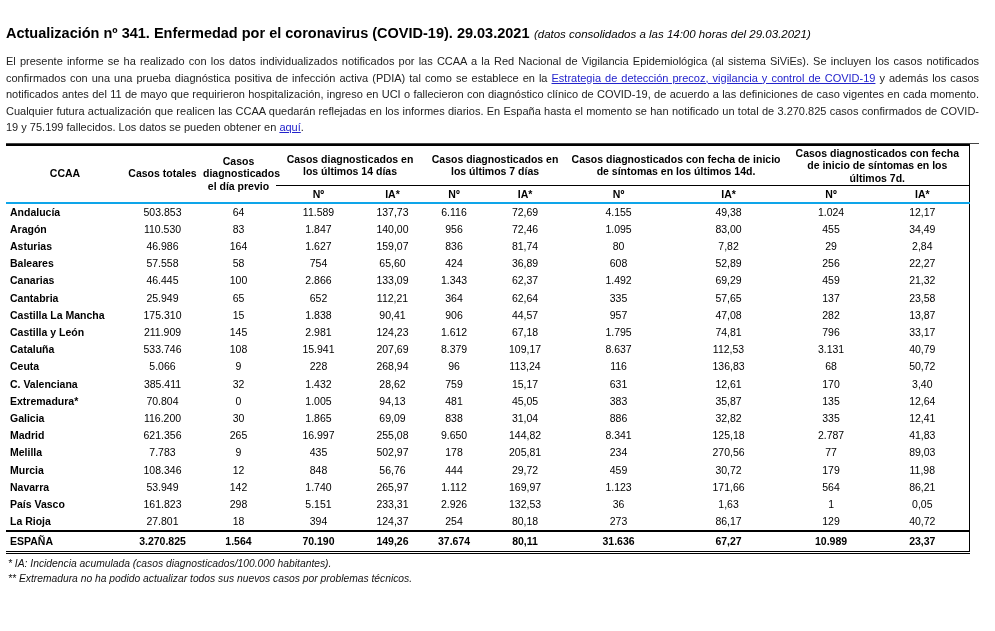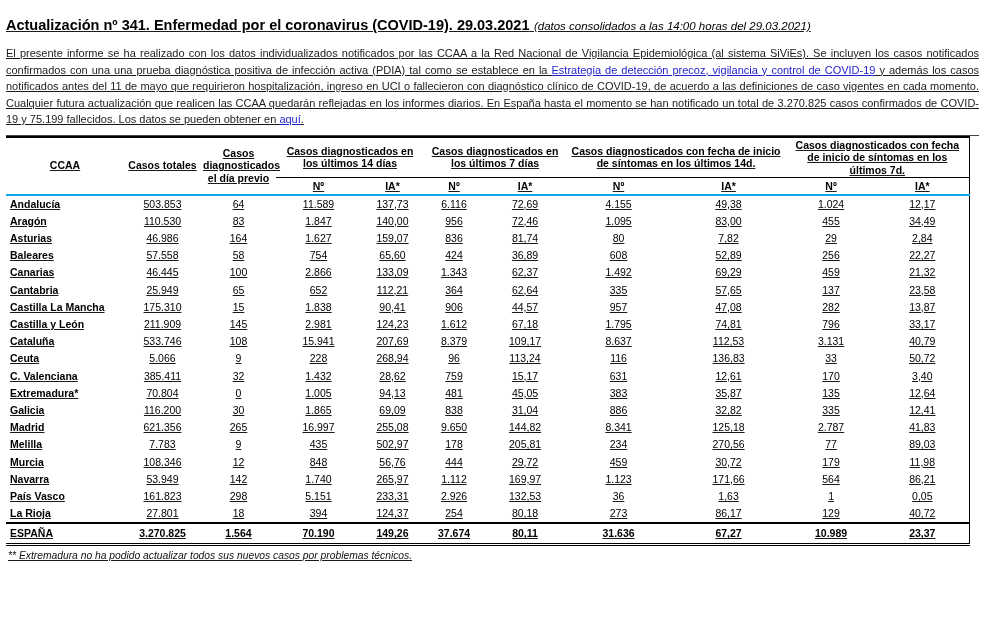--- a/index.html
+++ b/index.html
@@ -3,21 +3,21 @@
 <meta charset="utf-8">
 <style>
   * { box-sizing: border-box; }
   html, body { margin: 0; padding: 0; background: #ffffff; }
   body {
     width: 995px; height: 631px;
     font-family: "Liberation Sans", sans-serif;
     color: #1a1a1a;
     overflow: hidden;
   }
-  .page { padding: 13px 10px 0 6px; width: 995px; text-decoration: underline; }
+  .page { padding: 21px 10px 0 6px; width: 995px; }
 
   .doc-title { margin: 2px 0 0 0; line-height: 20px; }
   .title-main { font-size: 14.5px; font-weight: bold; color: #000; }
   .title-note { font-size: 11.5px; font-style: italic; font-weight: normal; color: #000; }
 
   .section-heading {
     margin-top: 13px;
     font-size: 11px; font-weight: bold; color: #000;
   }
 
@@ -272,21 +272,21 @@
         <tr>
           <td class="ccaa">Ceuta</td>
           <td>5.066</td>
           <td>9</td>
           <td>228</td>
           <td>268,94</td>
           <td>96</td>
           <td>113,24</td>
           <td>116</td>
           <td>136,83</td>
-          <td>33</td>
+          <td>68</td>
           <td>50,72</td>
         </tr>
         <tr>
           <td class="ccaa">C. Valenciana</td>
           <td>385.411</td>
           <td>32</td>
           <td>1.432</td>
           <td>28,62</td>
           <td>759</td>
           <td>15,17</td>
@@ -409,16 +409,17 @@
           <td>80,11</td>
           <td>31.636</td>
           <td>67,27</td>
           <td>10.989</td>
           <td>23,37</td>
         </tr>
       </tbody>
   </table>
 
   <div class="footnotes">
+    <div>* IA: Incidencia acumulada (casos diagnosticados/100.000 habitantes).</div>
     <div>** Extremadura no ha podido actualizar todos sus nuevos casos por problemas técnicos.</div>
   </div>
 
 </div>
 
 </body></html>

